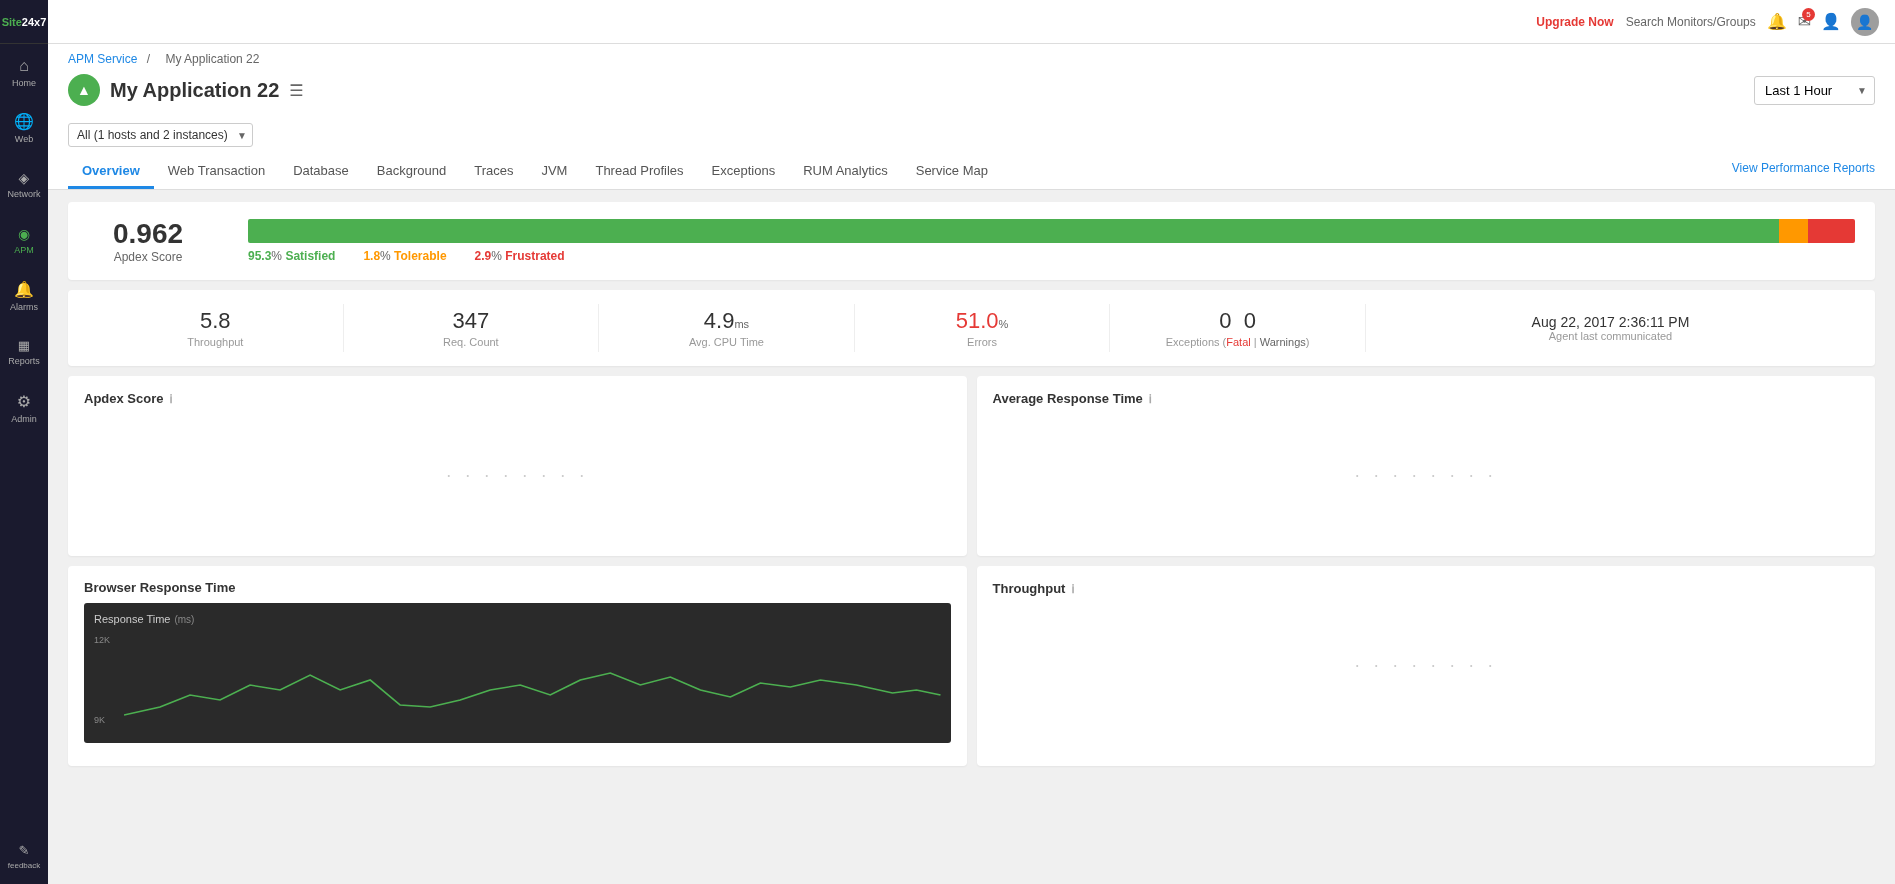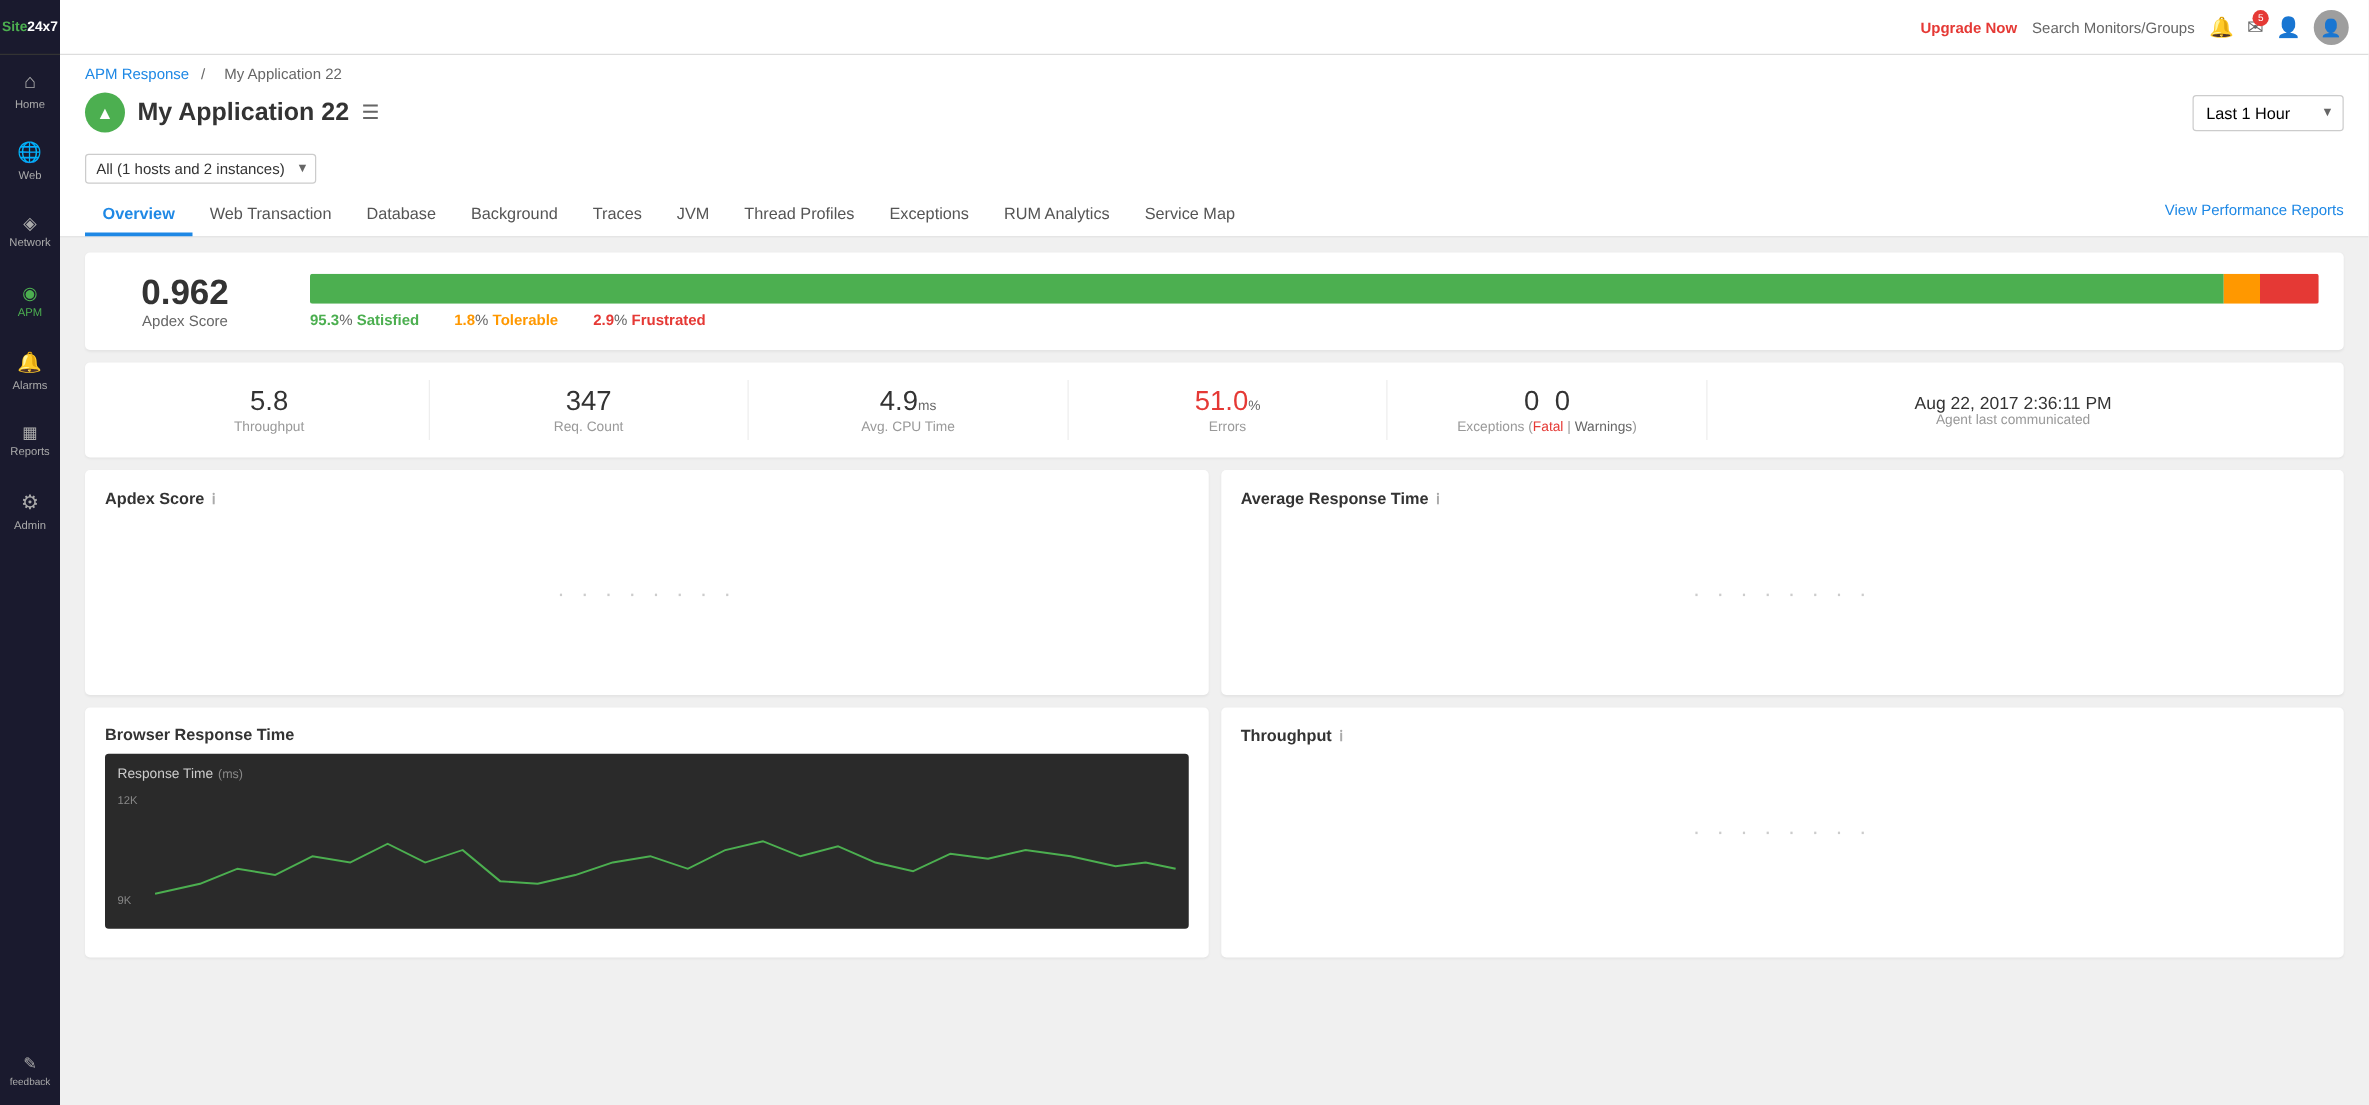--- a/index.html
+++ b/index.html
@@ -461,21 +461,21 @@
         <div class="topbar-icon">👤</div>
         <div class="avatar">👤</div>
       </div>
     </div>
   </div>
 
   <div class="page-content">
 
     <div class="page-header">
       <div class="breadcrumb">
-        <a>APM Response</a>
+        <a>APM Service</a>
         <span>/</span>
         <span>My Application 22</span>
       </div>
 
       <div class="app-header">
         <div class="app-title-row">
           <div class="app-icon">▲</div>
           <span class="app-title">My Application 22</span>
           <span class="menu-icon">☰</span>
         </div>

